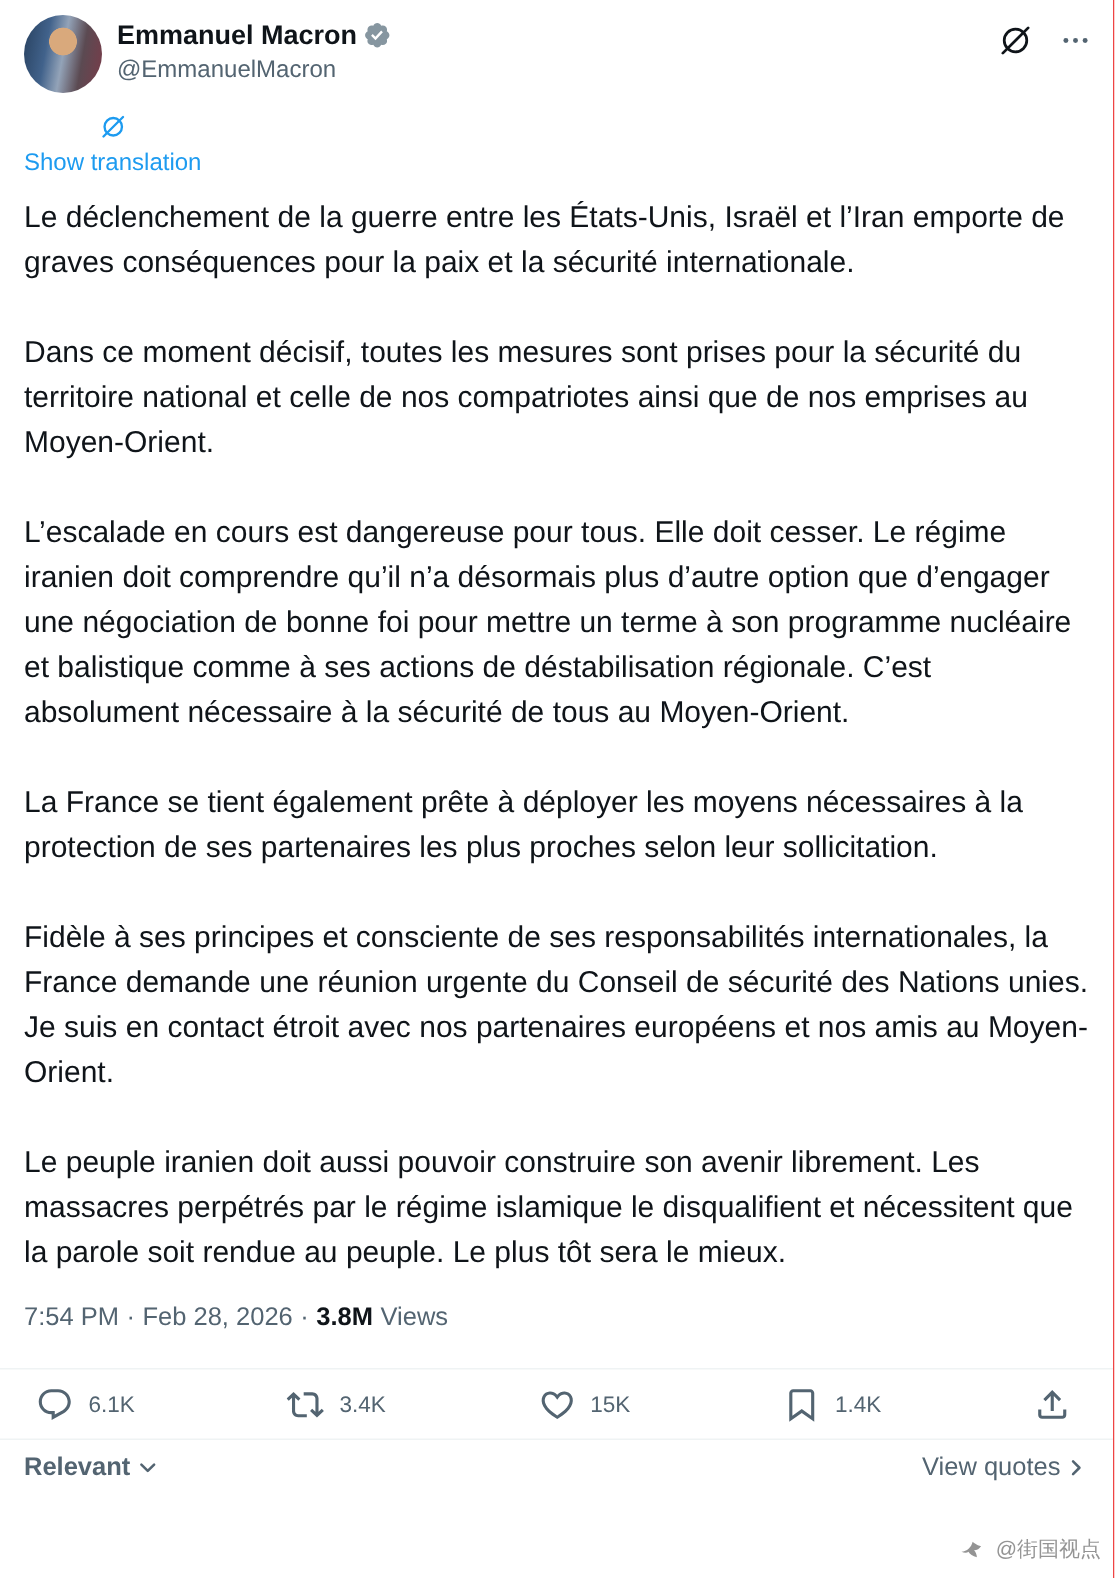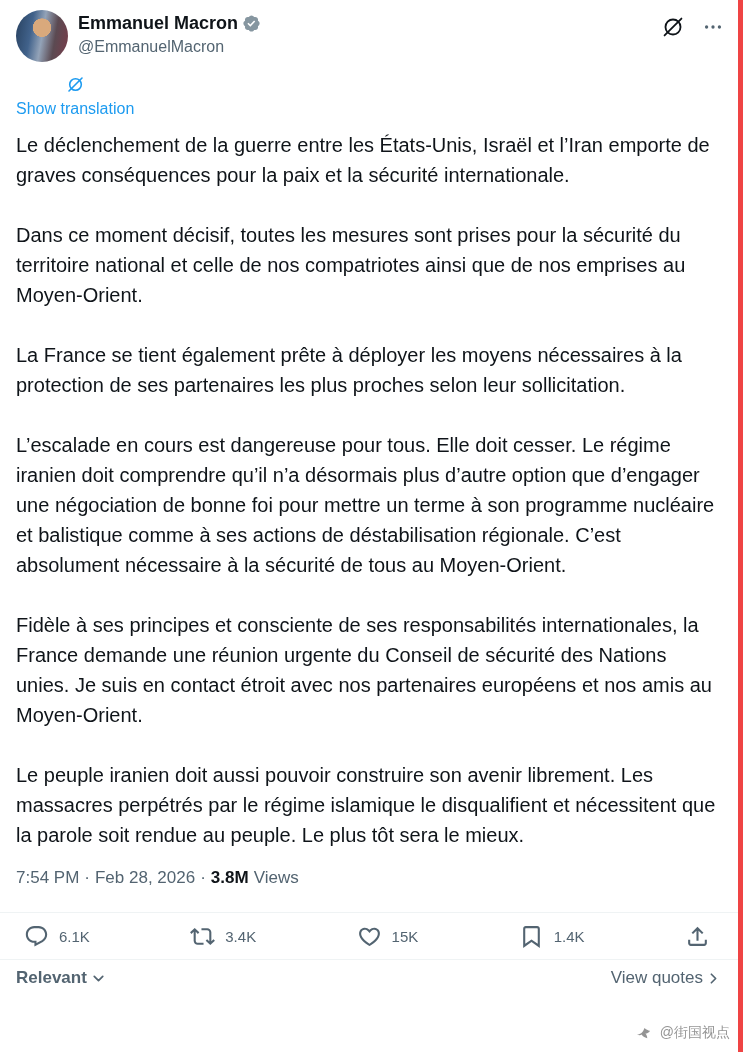--- a/index.html
+++ b/index.html
@@ -4,21 +4,21 @@
 <style>
   * { box-sizing: border-box; margin: 0; padding: 0; }
   html, body { background: #ffffff; }
   body { font-family: "Liberation Sans", "DejaVu Sans", sans-serif; }
   .page {
     position: relative;
     width: 743px;
     height: 1052px;
     overflow: hidden;
     background: #ffffff;
-    border-right: 5px solid #ef4444;
+    border-right: 1px solid #ef4444;
     color: #0f1419;
   }
   
   .header {
     display: flex;
     align-items: flex-start;
     padding: 10px 14px 0 16px;
   }
   .avatar {
     width: 52px; height: 52px;
@@ -158,22 +158,22 @@
           <circle cx="12" cy="12" r="8.2"></circle>
           <path d="M2.8 21.2 21.2 2.8"></path>
         </svg>
     </span>
     <span>Show translation</span>
   </div>
 
   <div class="tweet-body">
     <p>Le déclenchement de la guerre entre les États-Unis, Israël et l’Iran emporte de graves conséquences pour la paix et la sécurité internationale.</p>
     <p>Dans ce moment décisif, toutes les mesures sont prises pour la sécurité du territoire national et celle de nos compatriotes ainsi que de nos emprises au Moyen-Orient.</p>
+    <p>L’escalade en cours est dangereuse pour tous. Elle doit cesser. Le régime iranien doit comprendre qu’il n’a désormais plus d’autre option que d’engager une négociation de bonne foi pour mettre un terme à son programme nucléaire et balistique comme à ses actions de déstabilisation régionale. C’est absolument nécessaire à la sécurité de tous au Moyen-Orient.</p>
     <p>La France se tient également prête à déployer les moyens nécessaires à la protection de ses partenaires les plus proches selon leur sollicitation.</p>
-    <p>L’escalade en cours est dangereuse pour tous. Elle doit cesser. Le régime iranien doit comprendre qu’il n’a désormais plus d’autre option que d’engager une négociation de bonne foi pour mettre un terme à son programme nucléaire et balistique comme à ses actions de déstabilisation régionale. C’est absolument nécessaire à la sécurité de tous au Moyen-Orient.</p>
     <p>Fidèle à ses principes et consciente de ses responsabilités internationales, la France demande une réunion urgente du Conseil de sécurité des Nations unies. Je suis en contact étroit avec nos partenaires européens et nos amis au Moyen-Orient.</p>
     <p>Le peuple iranien doit aussi pouvoir construire son avenir librement. Les massacres perpétrés par le régime islamique le disqualifient et nécessitent que la parole soit rendue au peuple. Le plus tôt sera le mieux.</p>
   </div>
 
   <div class="meta-row">
     <span>7:54 PM</span>
     <span>·</span>
     <span>Feb 28, 2026</span>
     <span>·</span>
     <span class="views-count">3.8M</span>

